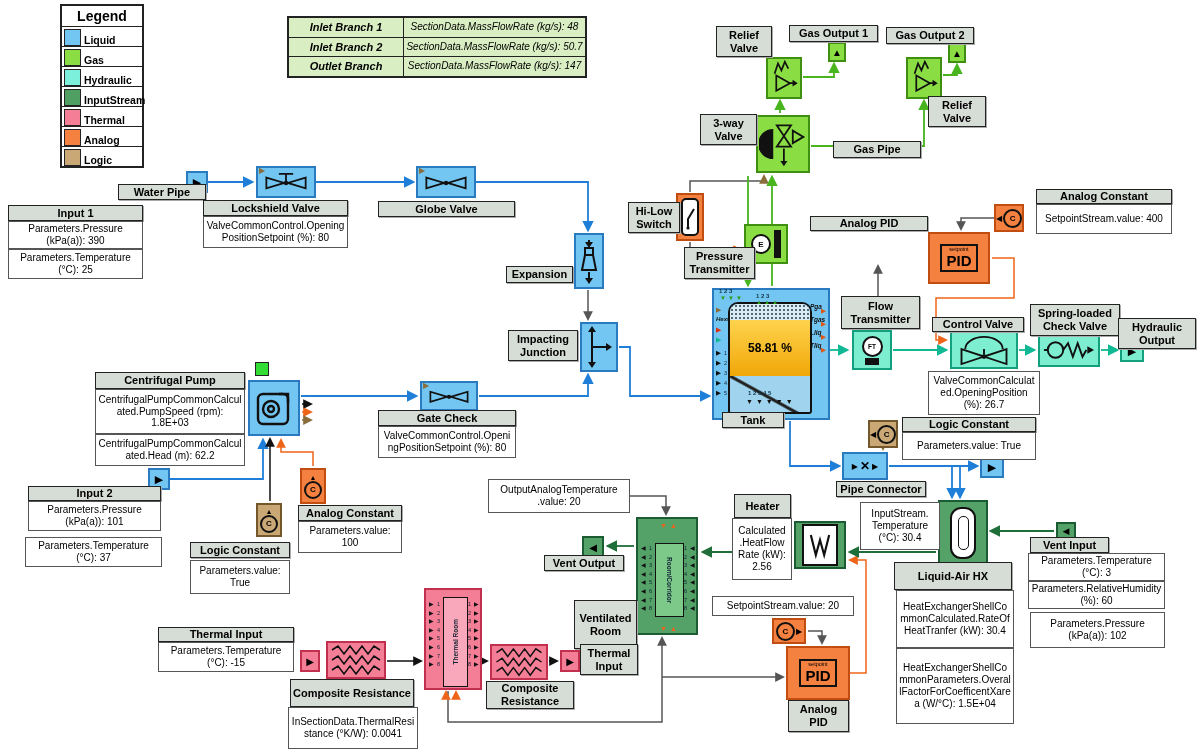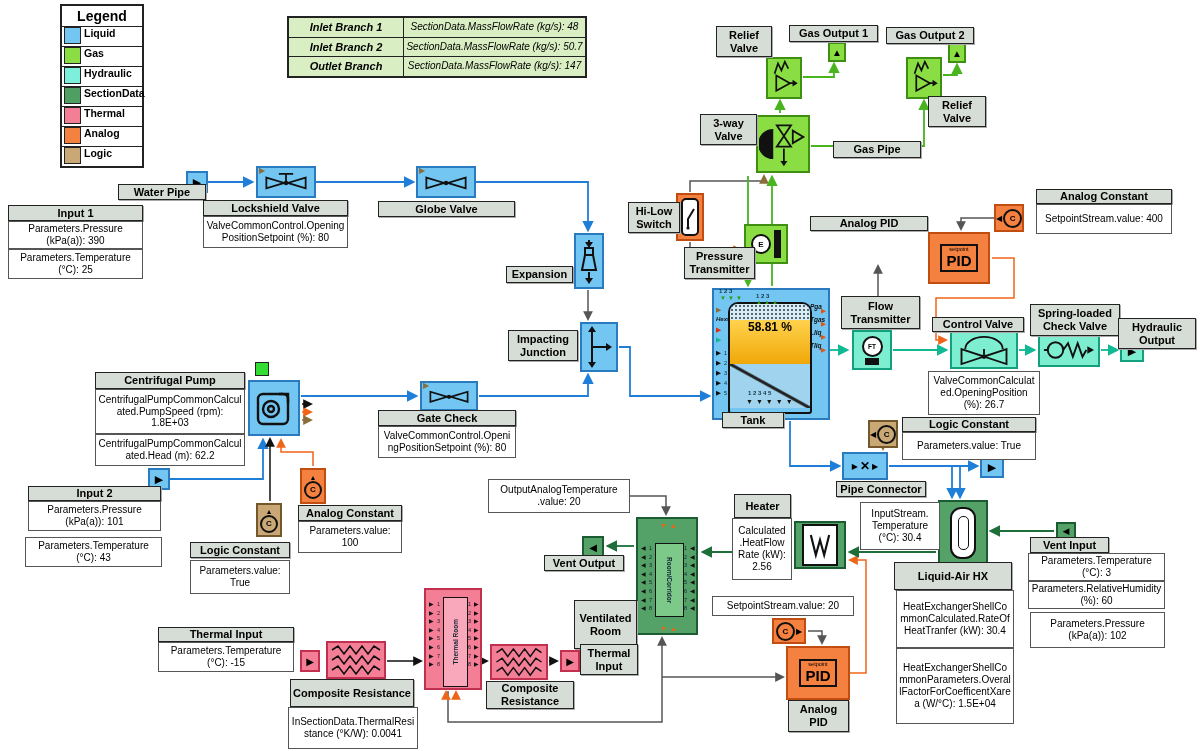--- a/index.html
+++ b/index.html
@@ -23,21 +23,21 @@
     align-items:center;justify-content:center;word-break:break-word}
   .ag{position:absolute;line-height:1;z-index:4;color:#111}
   .acol{position:absolute;width:8px;font-size:6px;line-height:8.6px;word-break:break-all;
     z-index:4;color:#111}
   .dcol{position:absolute;width:6px;font-size:5.5px;line-height:8.6px;z-index:4;color:#123}
   .circ{border:2px solid #111;border-radius:50%;display:flex;align-items:center;
     justify-content:center;font-weight:bold;background:transparent}
   .pidbox{border:2px solid #111;text-align:center;line-height:1;padding:1px 4px}
   .legend{position:absolute;left:60px;top:4px;width:80px;border:2px solid #222;background:#fff;z-index:3}
   .legend .lt{font-size:14px;font-weight:bold;text-align:center;border-bottom:1px solid #222;padding:2px 0}
-  .lrow{display:flex;align-items:flex-start;border-bottom:1px solid #222;height:19px}
+  .lrow{display:flex;align-items:flex-end;border-bottom:1px solid #222;height:19px}
   .lrow:last-child{border-bottom:none}
   .sw{width:15px;height:15px;border:1px solid #222;margin:0 3px 0 2px;flex:0 0 auto}
   .ll{font-size:10.5px;font-weight:bold}
   .mft{position:absolute;left:287px;top:16px;width:296px;border:2px solid #222;z-index:3;font-style:italic}
   .mft .hd{background:#46d01c;border-bottom:1px solid #222;font-weight:bold;font-size:18px;
     text-align:center;padding:8px 0}
   .mfr{display:flex;border-bottom:1px solid #222;background:#d9eec2}
   .mfr:last-child{border-bottom:none}
   .mfr .c1{width:110px;border-right:1px solid #222;font-weight:bold;font-size:11px;display:flex;
     align-items:center;justify-content:center;padding:2px}
@@ -150,21 +150,21 @@
   <div class="lrow">
         <span class="sw" style="background: rgb(138, 222, 68);"></span>
         <span class="ll">Gas</span>
       </div>
   <div class="lrow">
         <span class="sw" style="background: rgb(125, 240, 220);"></span>
         <span class="ll">Hydraulic</span>
       </div>
   <div class="lrow">
         <span class="sw" style="background: rgb(79, 158, 98);"></span>
-        <span class="ll">SectionData</span>
+        <span class="ll">InputStream</span>
       </div>
   <div class="lrow">
         <span class="sw" style="background: rgb(245, 126, 151);"></span>
         <span class="ll">Thermal</span>
       </div>
   <div class="lrow">
         <span class="sw" style="background: rgb(245, 129, 64);"></span>
         <span class="ll">Analog</span>
       </div>
   <div class="lrow">
@@ -257,21 +257,21 @@
 </div>
 <div class="tag" style="left:95px;top:372px;width:150px;height:17px">Centrifugal Pump</div>
 <div class="pbox" style="left:95px;top:389px;width:150px;height:45px">CentrifugalPumpCommonCalculated.PumpSpeed (rpm): 1.8E+03</div>
 <div class="pbox" style="left:95px;top:434px;width:150px;height:32px">CentrifugalPumpCommonCalculated.Head (m): 62.2</div>
 
 <div class="blk liquid" style="left:148px;top:468px;width:22px;height:22px">
       <span style="font-size:11px">▶</span>
     </div>
 <div class="tag" style="left:28px;top:486px;width:133px;height:15px">Input 2</div>
 <div class="pbox" style="left:28px;top:501px;width:133px;height:30px">Parameters.Pressure (kPa(a)): 101</div>
-<div class="pbox" style="left:25px;top:537px;width:137px;height:30px">Parameters.Temperature (°C): 43</div>
+<div class="pbox" style="left:25px;top:537px;width:137px;height:30px">Parameters.Temperature (°C): 37</div>
 
 <div class="blk logic" style="left:256px;top:503px;width:26px;height:34px;flex-direction:column">
   <span style="font-size:7px">▲</span>
   <span class="circ" style="width:14px;height:14px;font-size:8px">C</span>
 </div>
 <div class="tag" style="left:190px;top:542px;width:100px;height:16px">Logic Constant</div>
 <div class="pbox" style="left:190px;top:560px;width:100px;height:34px">Parameters.value: True</div>
 
 <div class="blk analog" style="left:300px;top:468px;width:26px;height:36px;flex-direction:column">
   <span style="font-size:7px">▲</span>
@@ -288,21 +288,21 @@
         <circle cx="28" cy="14" r="2.5" fill="#111"></circle>
       </svg>
 </div>
 <span class="ag" style="left:423px;top:382px;font-size:8px;color:#8a6d3b">▶</span>
 <div class="tag" style="left:378px;top:410px;width:138px;height:16px">Gate Check</div>
 <div class="pbox" style="left:378px;top:426px;width:138px;height:32px">ValveCommonControl.OpeningPositionSetpoint (%): 80</div>
 
 <div class="blk liquid" style="left:712px;top:288px;width:118px;height:132px;display:block">
   <div style="position:absolute;left:14px;top:12px;width:80px;height:108px;border:2px solid #111;border-radius:10px 10px 3px 3px;overflow:hidden">
     <div style="height:16px;background-color:#d9edf5;background-image:radial-gradient(circle,#567 0.8px,transparent 1px);background-size:4px 4px"></div>
-    <div style="height:44px;background:linear-gradient(#ffd34d,#f0a708);display:flex;align-items:flex-start;justify-content:center">
+    <div style="height:56px;background:linear-gradient(#ffd34d,#f0a708);display:flex;align-items:center;justify-content:center">
       <span style="font-size:12px;font-weight:bold">58.81 %</span>
     </div>
     <div style="height:44px;background:linear-gradient(to top right,rgba(0,0,0,0) 47%,#222 49%,#222 51%,rgba(0,0,0,0) 53%),#9fd3ee"></div>
   </div>
   <span class="ag" style="left:5px;top:-2px;font-size:6px;font-weight:bold;color:#134">1 2 3</span>
   <span class="ag" style="left:6px;top:5px;font-size:6px;color:#2a9a10;letter-spacing:2px">▼▼▼</span>
   <span class="ag" style="left:42px;top:3px;font-size:6px;font-weight:bold;color:#134">1 2 3</span>
   <span class="ag" style="left:42px;top:9px;font-size:6px;color:#2a9a10;letter-spacing:2px">▲▲▲</span>
   <span class="ag" style="left:96px;top:14px;font-size:6.5px;font-weight:bold;font-style:italic">Pga</span>
   <span class="ag" style="left:96px;top:27px;font-size:6.5px;font-weight:bold;font-style:italic">Tgas</span>

